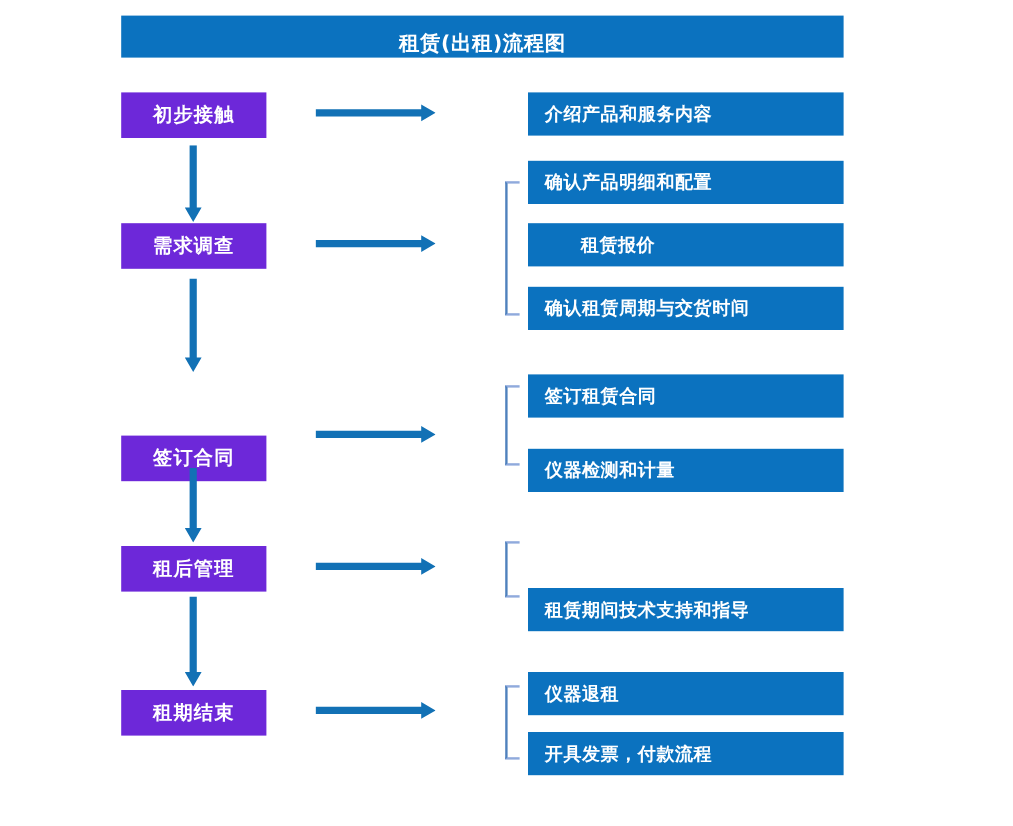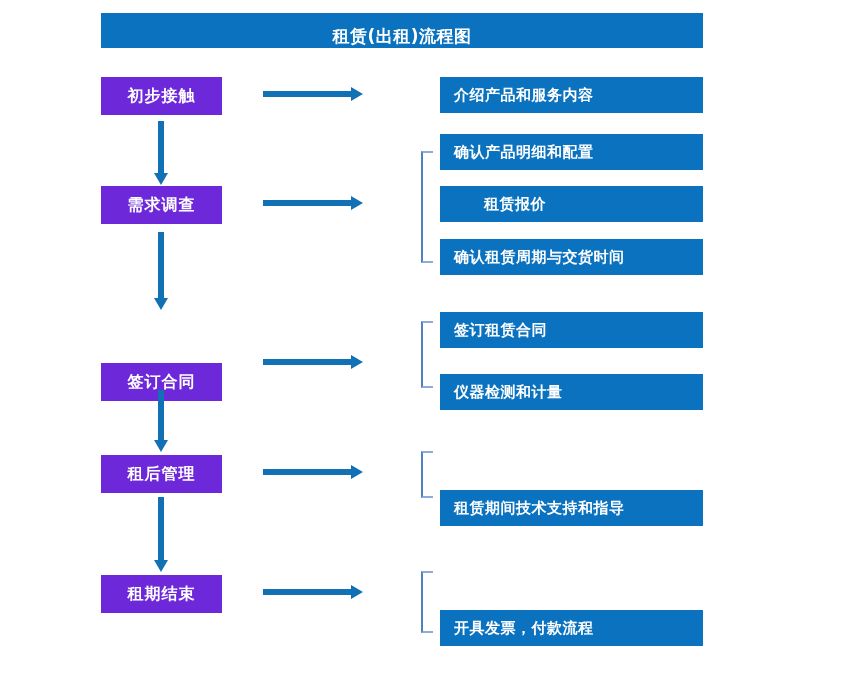--- a/index.html
+++ b/index.html
@@ -173,17 +173,20 @@
   <div class="stage-box" style="top:575px;">
     <span>租期结束</span>
   </div>
 
   <svg class="h-arrow" style="left:263px; top:584px; width:100px; height:16px;" viewBox="0 0 100 16">
     <path d="M0,5 L88,5 L88,1 L100,8 L88,15 L88,11 L0,11 Z" fill="#1271b5"></path>
   </svg>
 
   <div class="bracket" style="left:421px; top:571px; height:62px;"></div>
 
+  <div class="detail-box" style="top:560px;">
+    <span>仪器退租</span>
+  </div>
   <div class="detail-box" style="top:610px;">
     <span>开具发票，付款流程</span>
   </div>
 
 </div>
 
 </body></html>

